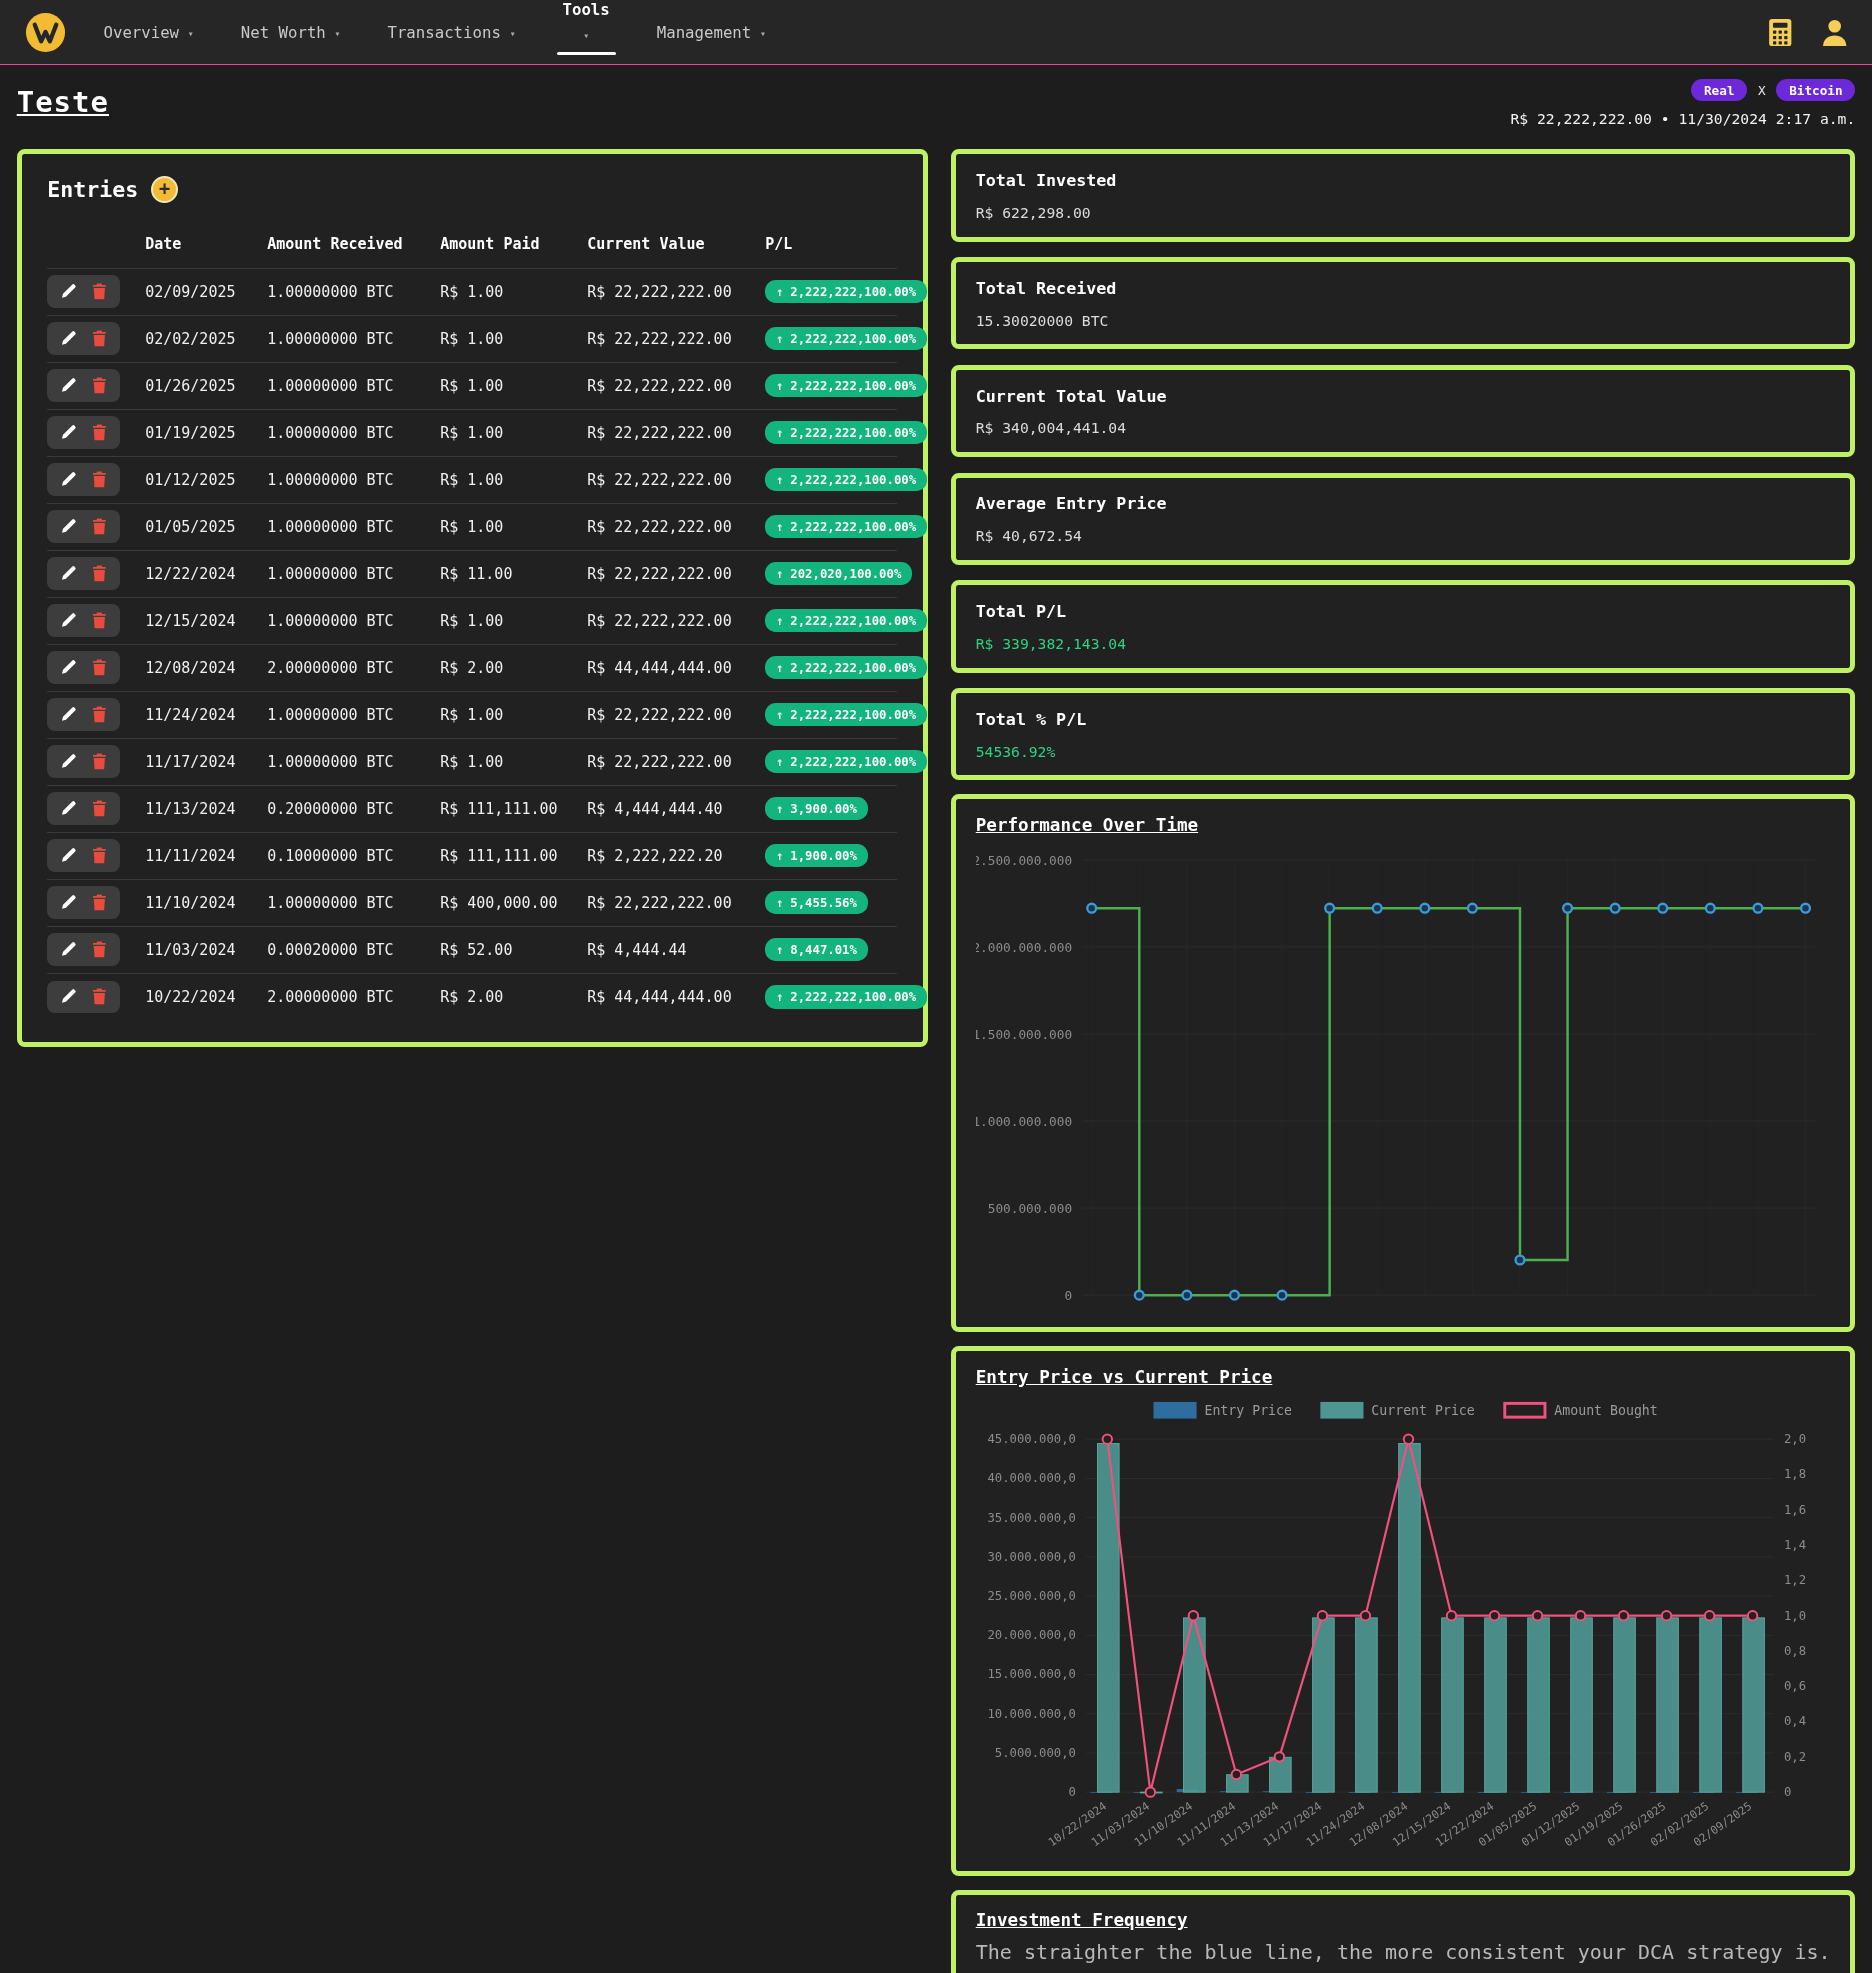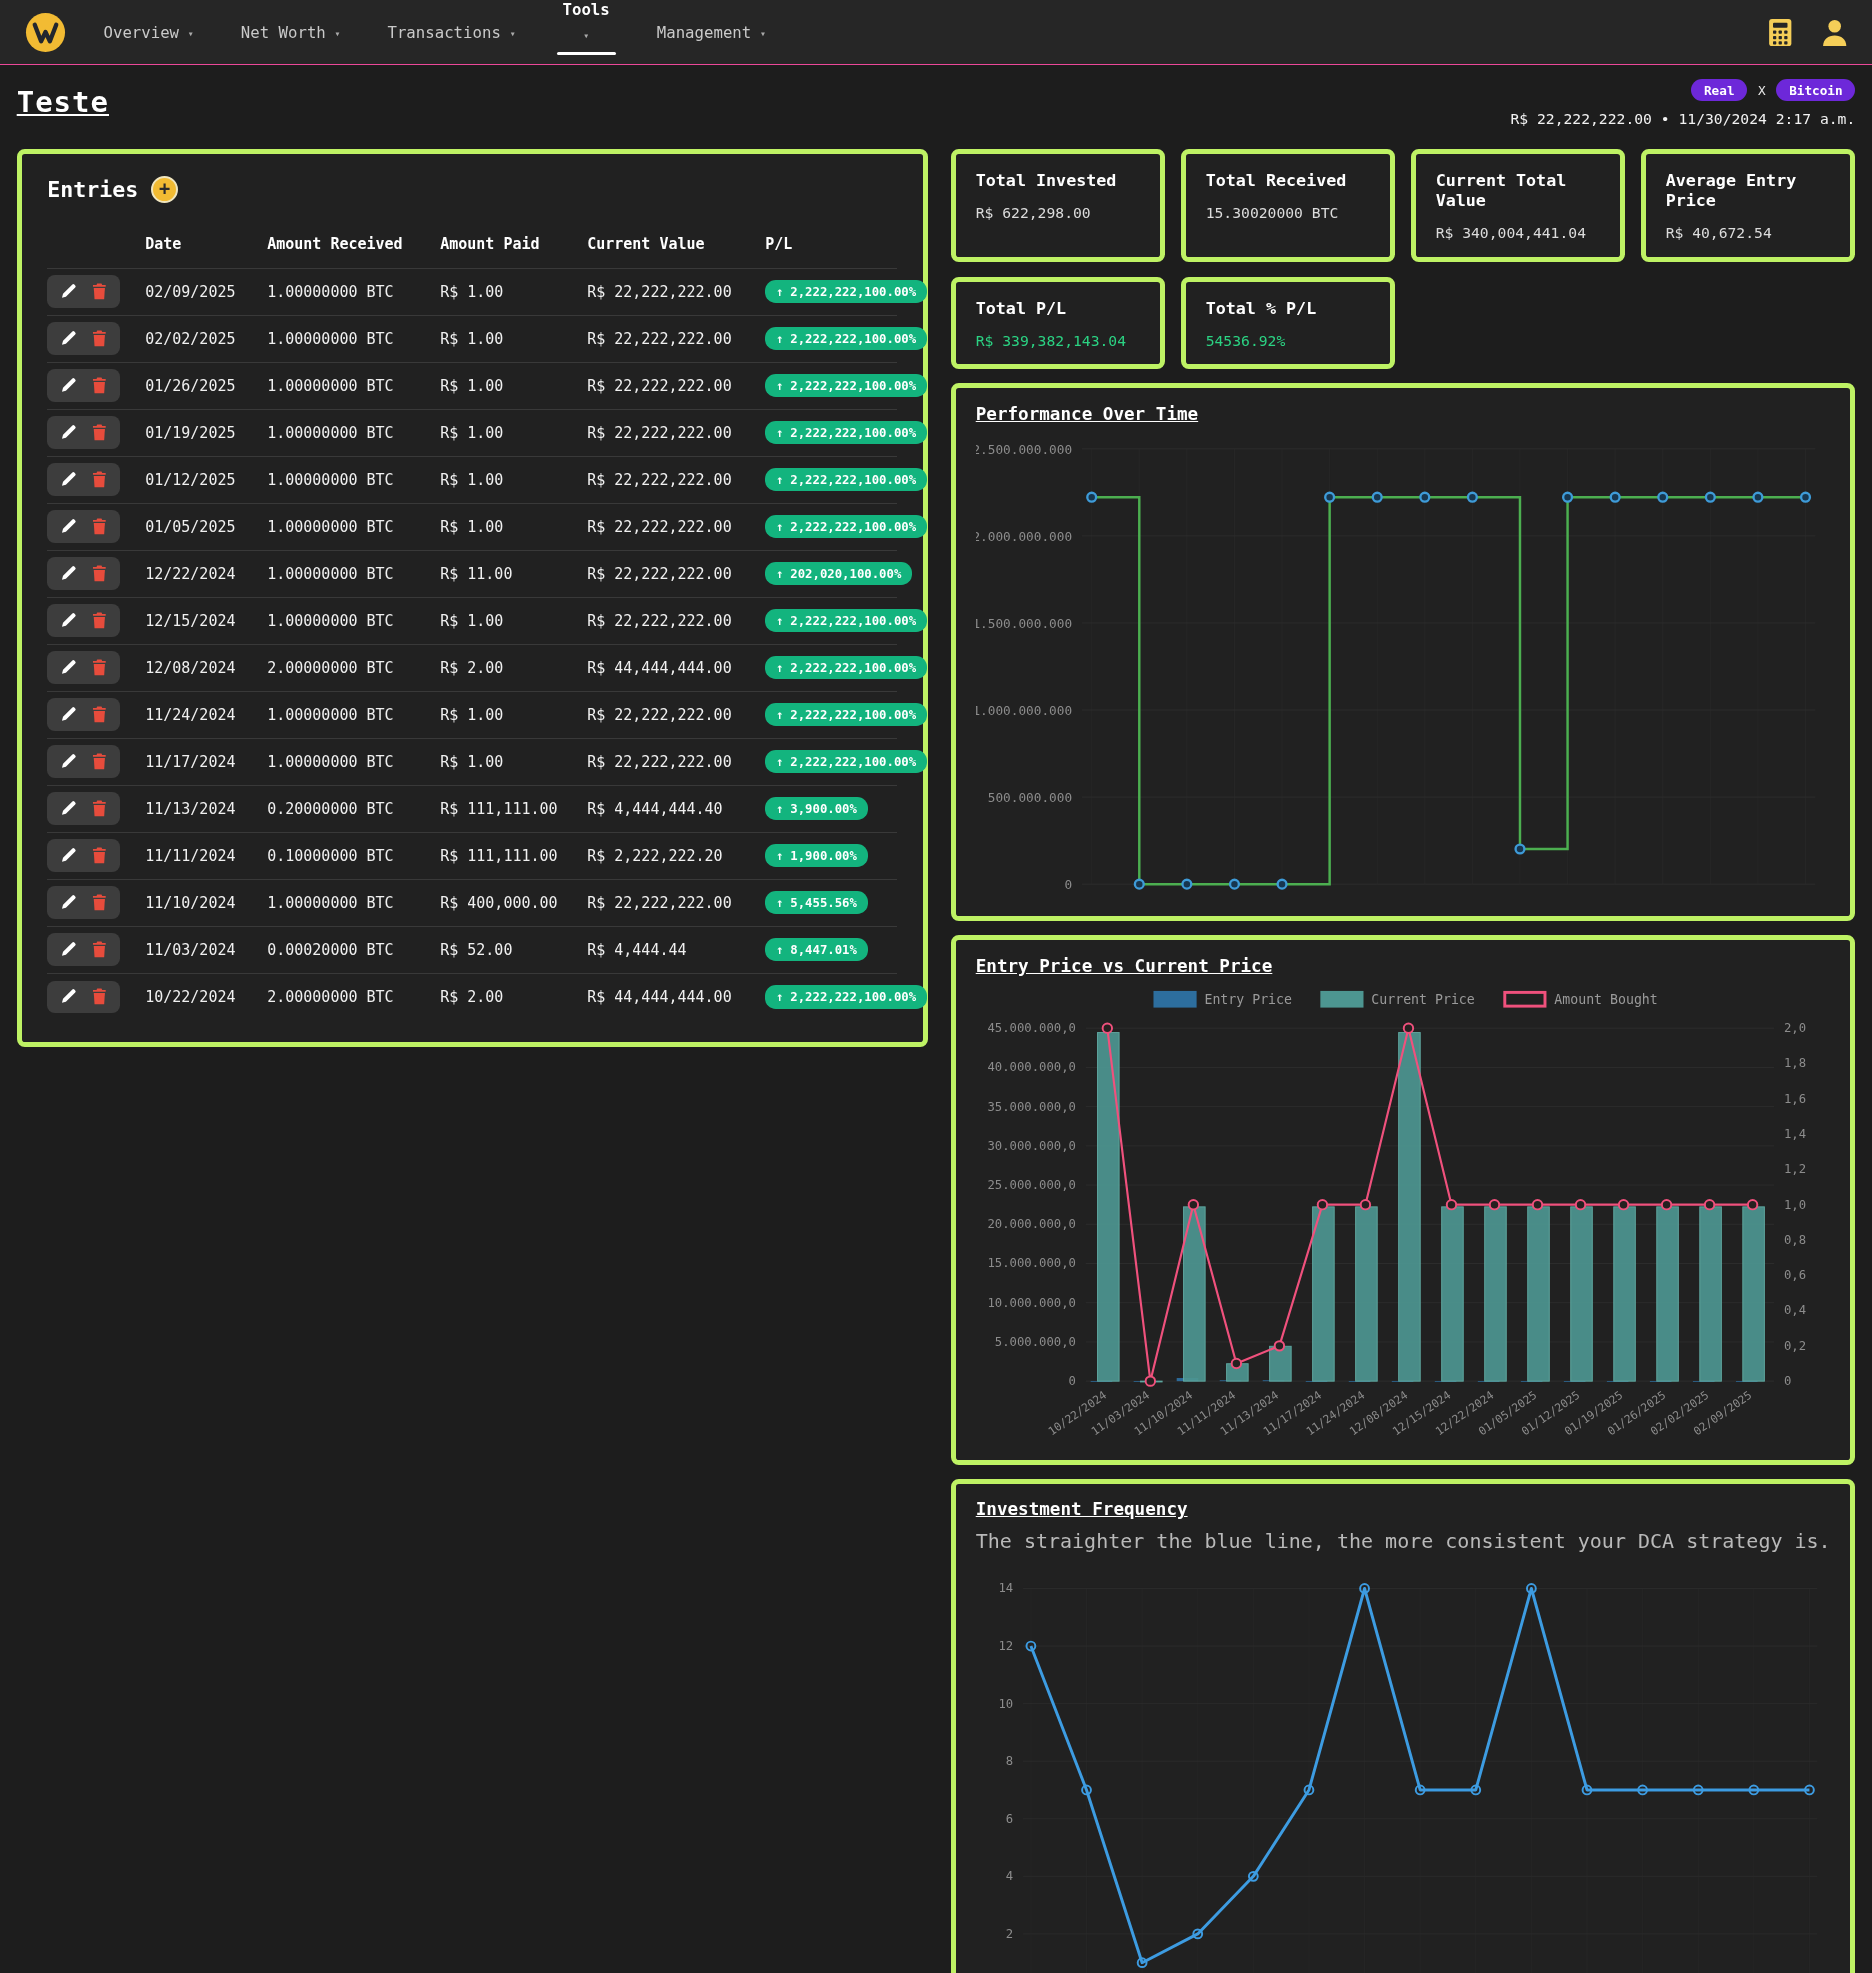--- a/index.html
+++ b/index.html
@@ -66,21 +66,21 @@
   }
   .icon-btn { display:flex; cursor:pointer; background:none; border:none; padding:0; }
   .pl-badge {
     display:inline-flex; align-items:center; gap:6.9px;
     background:#13b47e; color:#fff; border-radius:10.8px;
     padding:4.9px 10.8px; font-size:12.3px; font-weight:bold; white-space:nowrap;
   }
 
   
   .right-col { flex:1; display:flex; flex-direction:column; gap:13.7px; }
-  .stats-grid { display:grid; grid-template-columns:repeat(4,1fr); gap:15.7px; }
+  .stats-grid { display:grid; grid-template-columns:repeat(1,1fr); gap:15.7px; }
   .stat-card { padding:15.7px 19.6px; }
   .stat-label { font-size:16.7px; font-weight:bold; color:#fff; }
   .stat-value { margin-top:13.7px; font-size:14.7px; color:#dcdcdc; }
   .stat-value.green { color:#2bd383; }
 
   .chart-card { padding:15.7px 19.6px; }
   .chart-title { font-size:17.6px; font-weight:bold; color:#fff;text-decoration:underline; }
   .chart-sub { font-size:20px; color:#b9b9b9; margin-top:9.8px; }
   svg.chart { display:block; margin-top:7.8px; }
 </style>

